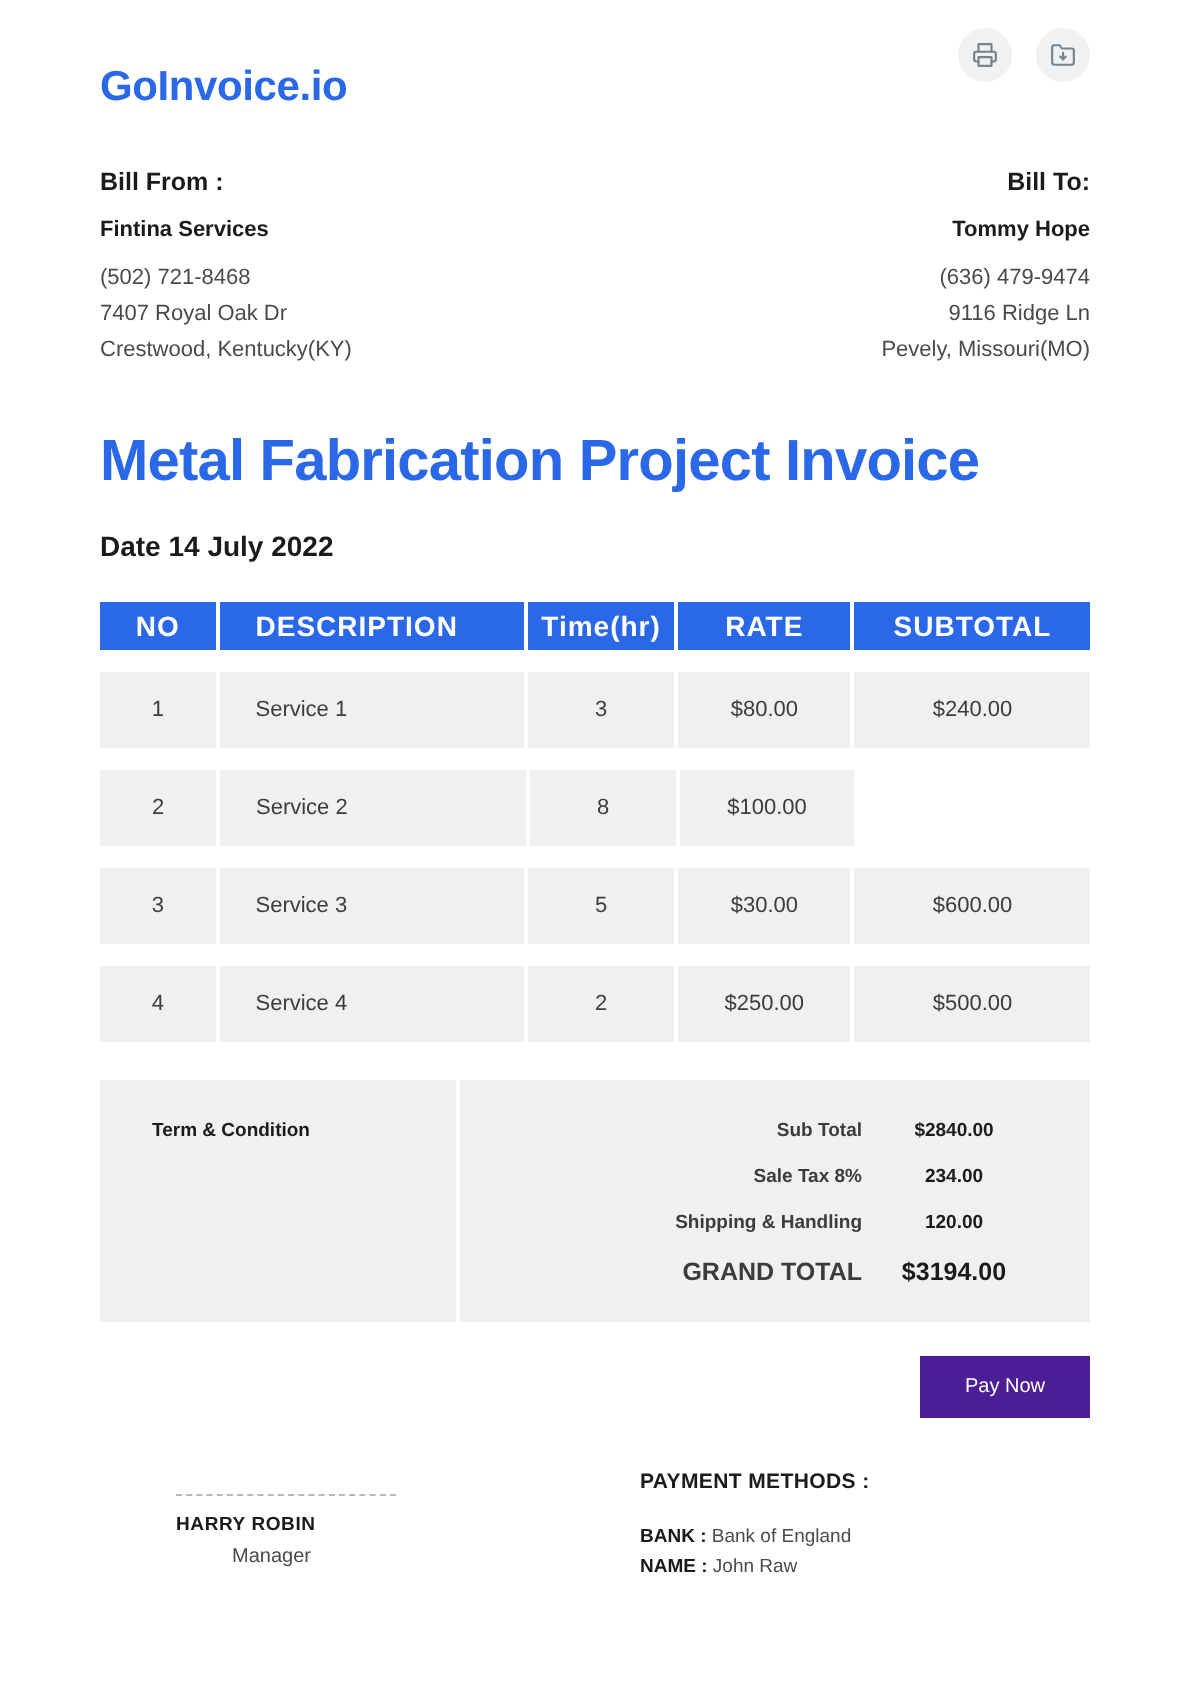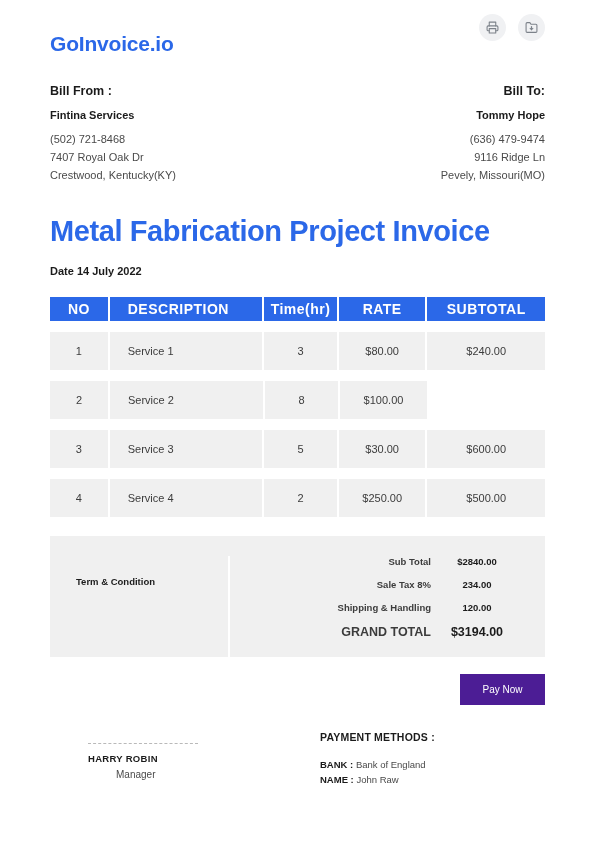--- a/index.html
+++ b/index.html
@@ -74,21 +74,21 @@
   .inv-title {
     margin-top: 30px;
     font-size: 29px;
     font-weight: 700;
     color: #2b68e8;
     letter-spacing: -0.4px;
     line-height: 34px;
   }
   .inv-date {
     margin-top: 17px;
-    font-size: 11px;
+    font-size: 14px;
     font-weight: 700;
     color: #1b1b1b;
   }
 
   
   .table { margin-top: 20px; width: 495px; }
   .trow { display: flex; }
   .thead .tcell {
     background: #2b68e8;
     color: #ffffff;
@@ -122,21 +122,20 @@
   .summary {
     margin-top: 19px;
     display: flex;
     width: 495px;
     background: #f0f0f0;
   }
   .terms {
     width: 180px;
     padding: 20px 16px 18px 26px;
     border-right: 2px solid #ffffff;
-    margin-top: 20px;
   }
   .terms-title {
     font-size: 9.5px;
     font-weight: 700;
     color: #1b1b1b;
     margin-bottom: 12px;
   }
   .terms-body {
     font-size: 9.5px;
     line-height: 16px;

